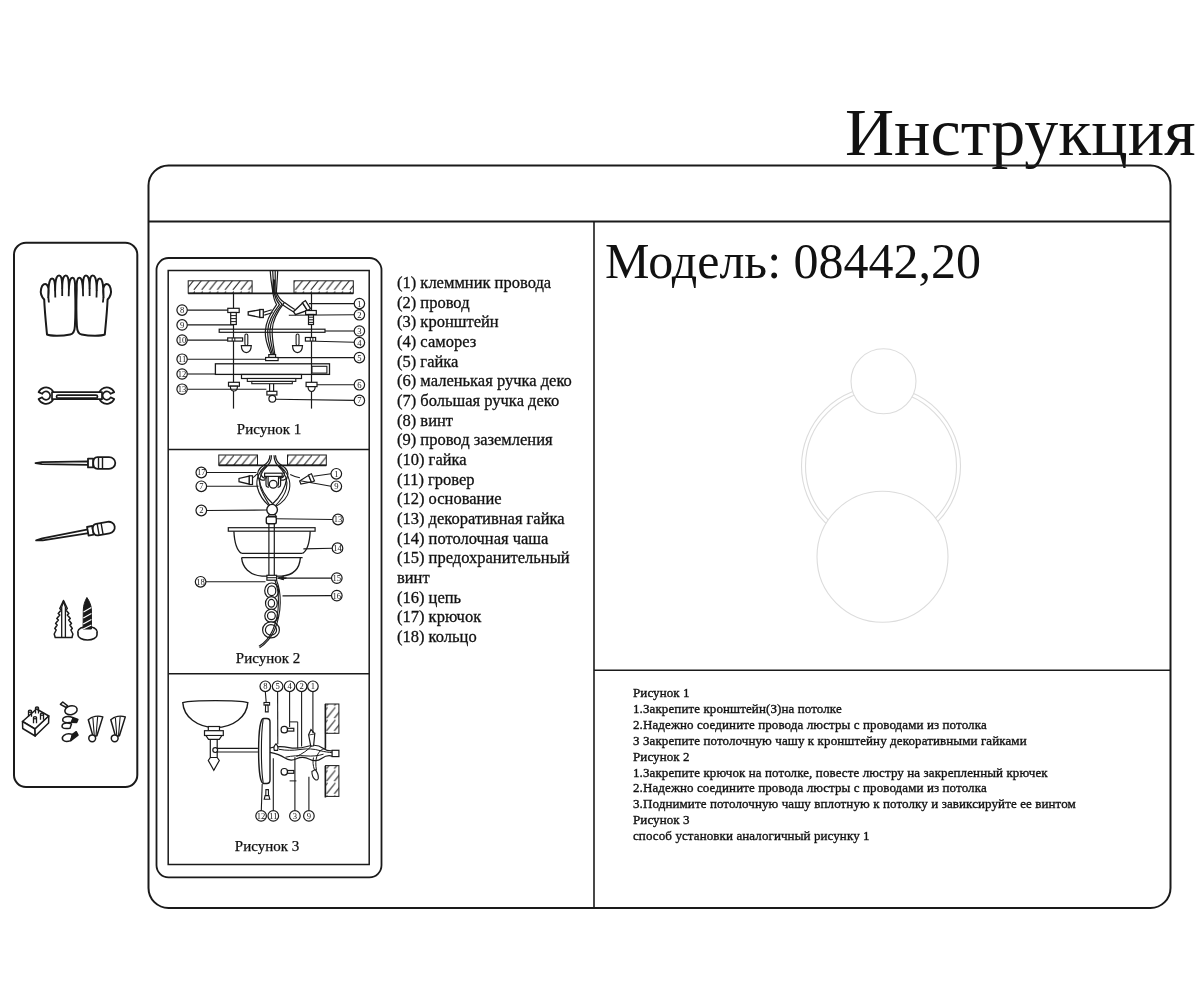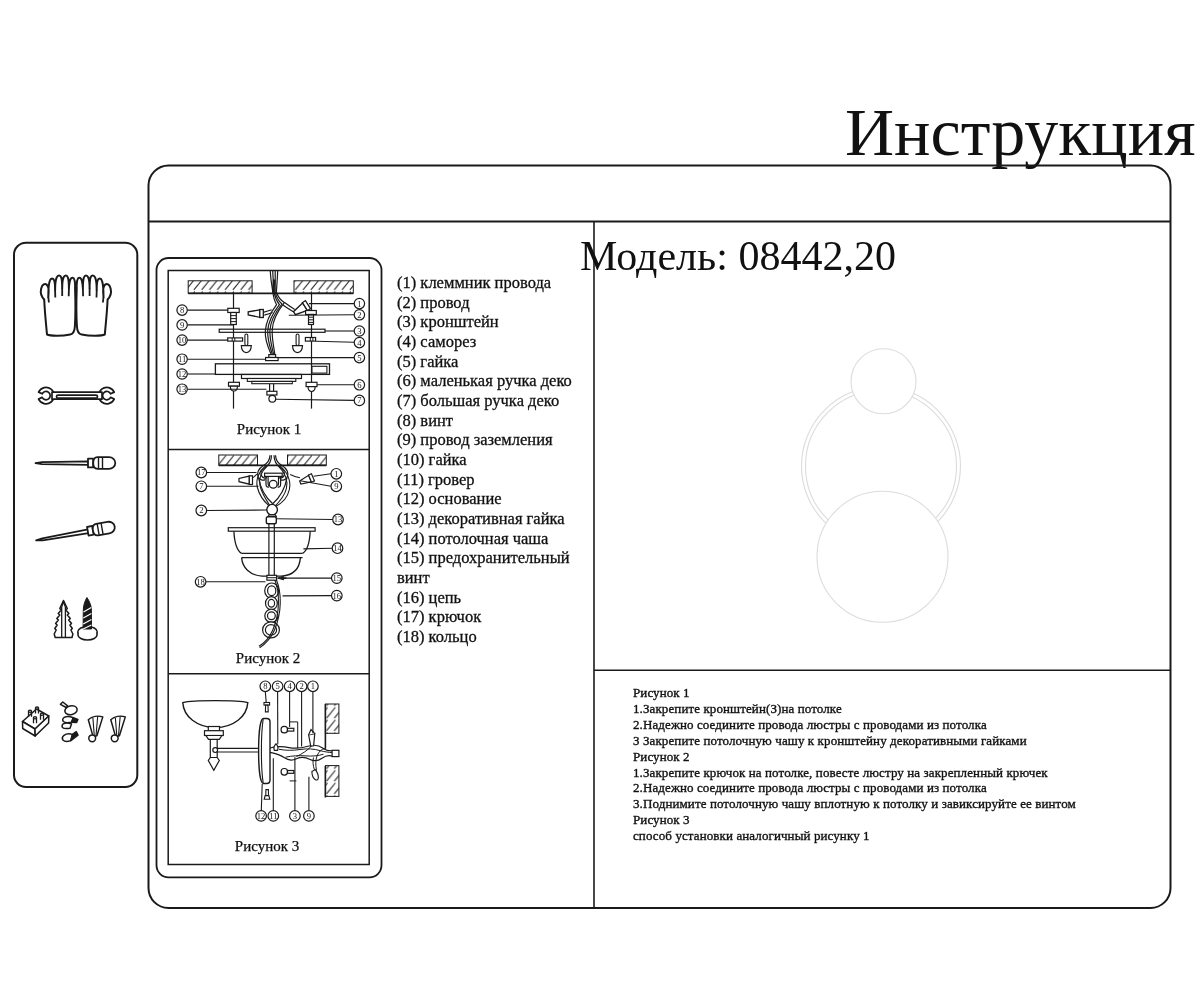--- a/index.html
+++ b/index.html
@@ -456,15 +456,15 @@
 </g>
 
 </svg>
 
 <div class="abs" style="left:199px;top:421px;width:140px;text-align:center;font-size:15px;-webkit-text-stroke:0.25px #111;">Рисунок 1</div>
 <div class="abs" style="left:198px;top:650px;width:140px;text-align:center;font-size:15px;-webkit-text-stroke:0.25px #111;">Рисунок 2</div>
 <div class="abs" style="left:197px;top:838px;width:140px;text-align:center;font-size:15px;-webkit-text-stroke:0.25px #111;">Рисунок 3</div>
 
 <div class="abs" id="parts" style="left:397px;top:273px;font-size:16.5px;line-height:19.65px;-webkit-text-stroke:0.3px #111;">(1) клеммник провода<br>(2) провод<br>(3) кронштейн<br>(4) саморез<br>(5) гайка<br>(6) маленькая ручка деко<br>(7) большая ручка деко<br>(8) винт<br>(9) провод заземления<br>(10) гайка<br>(11) гровер<br>(12) основание<br>(13) декоративная гайка<br>(14) потолочная чаша<br>(15) предохранительный<br>винт<br>(16) цепь<br>(17) крючок<br>(18) кольцо</div>
 
-<div class="abs" id="model" style="left:580px;top:232px;font-size:42px;white-space:nowrap;">Модель: 08442,20</div>
+<div class="abs" id="model" style="left:605px;top:232px;font-size:50px;white-space:nowrap;">Модель: 08442,20</div>
 
 <div class="abs" id="instr" style="left:633px;top:685px;font-size:13px;letter-spacing:0.1px;line-height:15.9px;-webkit-text-stroke:0.35px #111;">Рисунок 1<br>1.Закрепите кронштейн(З)на потолке<br>2.Надежно соедините провода люстры с проводами из потолка<br>З Закрепите потолочную чашу к кронштейну декоративными гайками<br>Рисунок 2<br>1.Закрепите крючок на потолке, повесте люстру на закрепленный крючек<br>2.Надежно соедините провода люстры с проводами из потолка<br>3.Поднимите потолочную чашу вплотную к потолку и завиксируйте ее винтом<br>Рисунок 3<br>способ установки аналогичный рисунку 1</div>
 
 </body></html>

